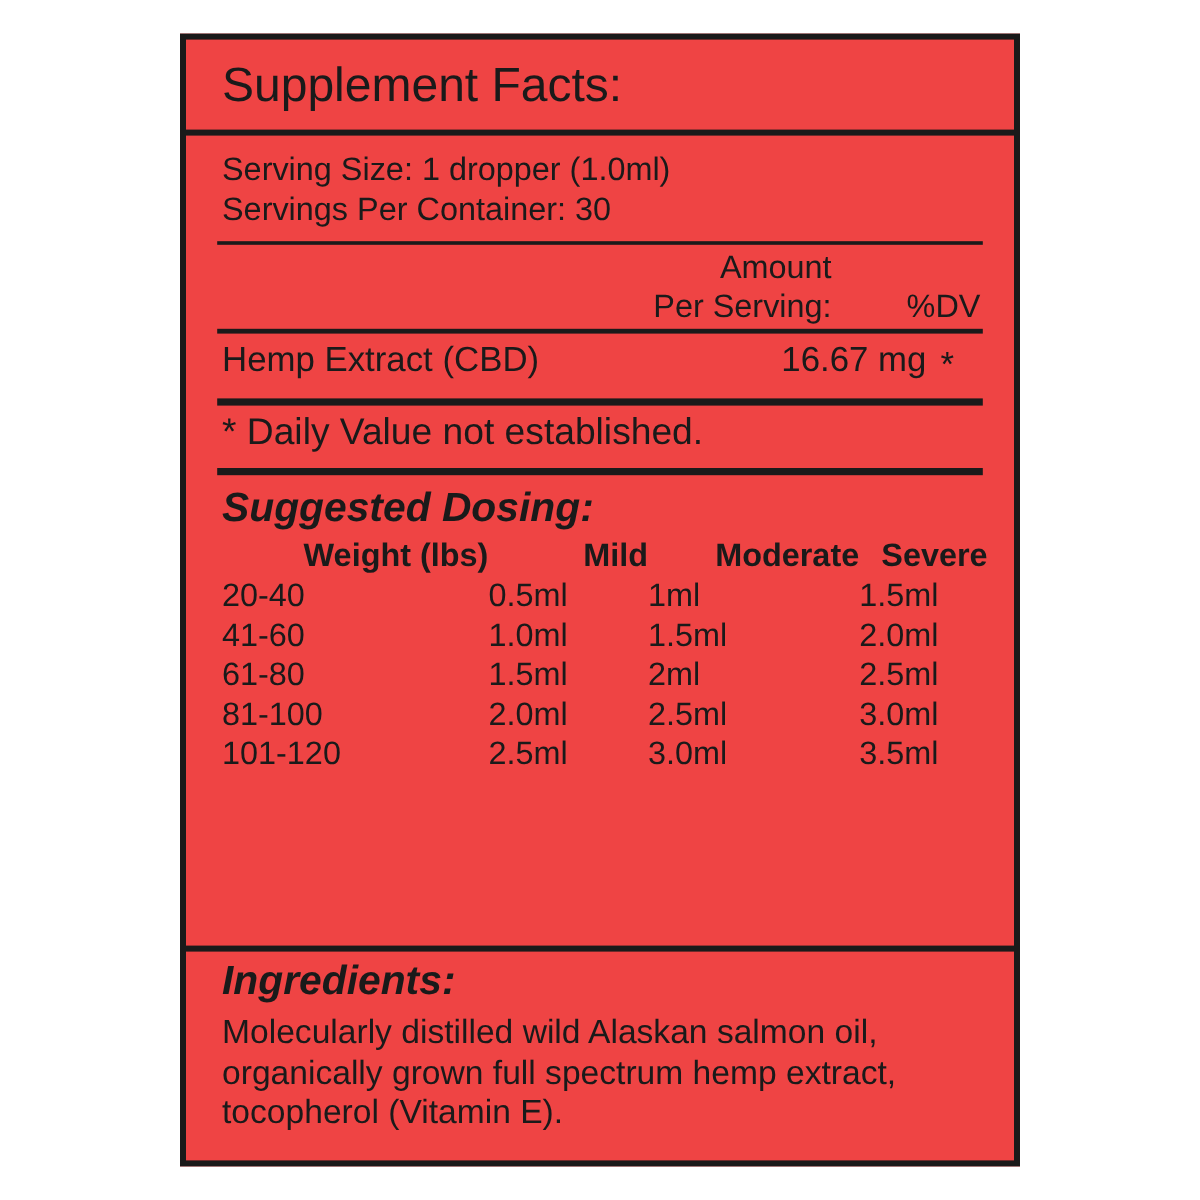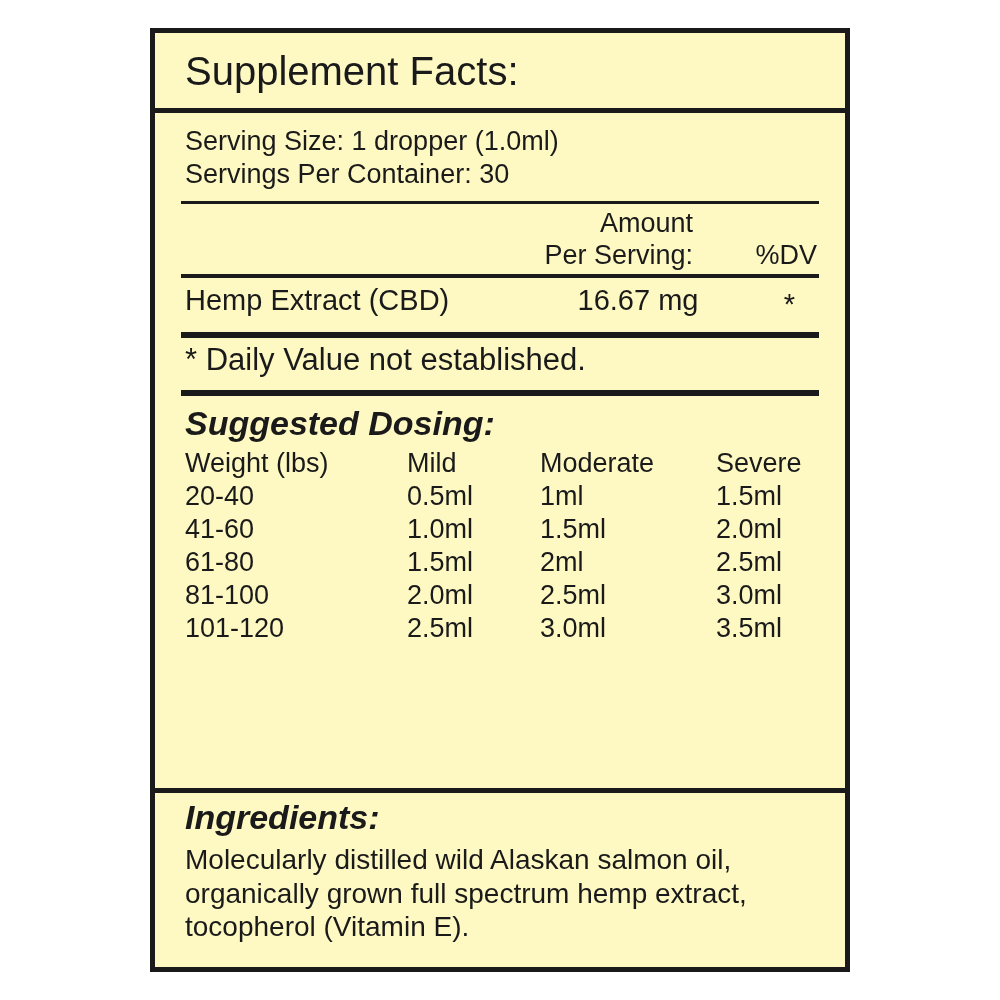--- a/index.html
+++ b/index.html
@@ -16,21 +16,21 @@
   }
 
   .panel {
     position: absolute;
     left: 150px;
     top: 28px;
     width: 700px;
     height: 944px;
     border: 5px solid #1a1a1a;
     box-sizing: border-box;
-    background: #fef9c3;
+    background: #ef4444;
   }
 
   .inner {
     position: absolute;
     left: 0;
     top: 0;
     right: 0;
     bottom: 0;
     padding: 0 22px;
     box-sizing: border-box;
@@ -103,25 +103,25 @@
     padding-left: 8px;
   }
   .nutrient-name {
     position: absolute;
     left: 8px;
     top: 6px;
     font-size: 29px;
   }
   .nutrient-amount {
     position: absolute;
-    left: 341px;
+    left: 355px;
     top: 6px;
     font-size: 29px;
     width: 240px;
-    text-align: center;
+    text-align: right;
   }
   .nutrient-dv {
     position: absolute;
     right: 28px;
     top: 10px;
     font-size: 29px;
   }
 
   
   .footnote {
@@ -139,22 +139,22 @@
     font-style: italic;
     font-weight: bold;
     margin-bottom: 4px;
   }
   table.dose {
     border-collapse: collapse;
     width: 100%;
     font-size: 27px;
   }
   table.dose th {
-    text-align: left;
-    font-weight: normal;
+    text-align: right;
+    font-weight: bold;
     padding: 1px 0;
   }
   table.dose td {
     text-align: left;
     font-weight: 400;
     padding: 1px 0;
   }
   table.dose th:nth-child(1), table.dose td:nth-child(1) { width: 222px; }
   table.dose th:nth-child(2), table.dose td:nth-child(2) { width: 133px; }
   table.dose th:nth-child(3), table.dose td:nth-child(3) { width: 176px; }

